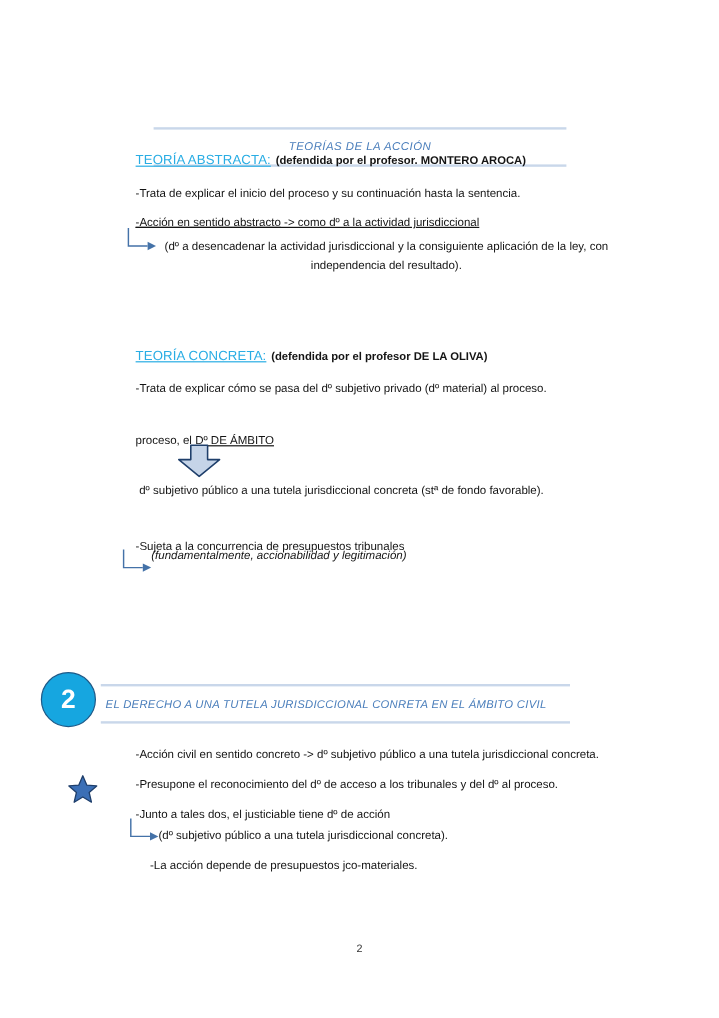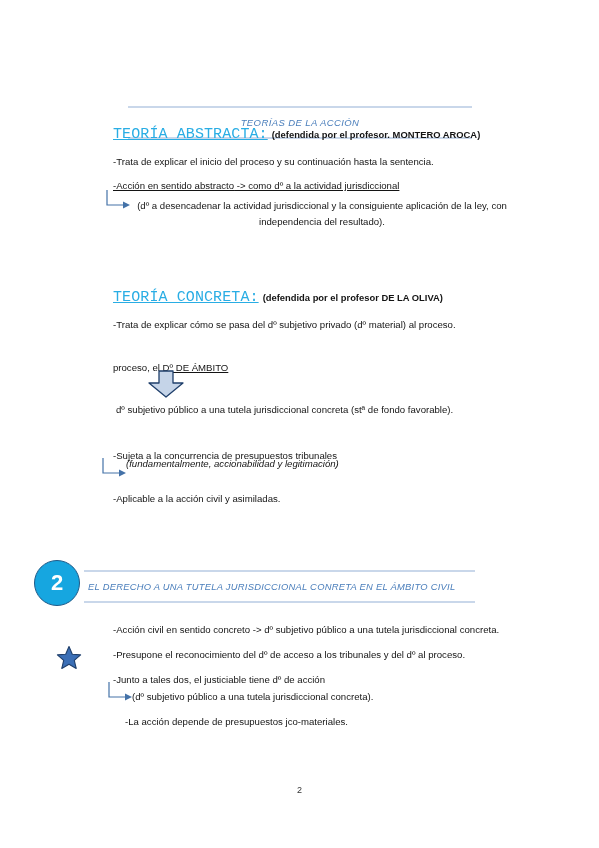--- a/index.html
+++ b/index.html
@@ -61,25 +61,24 @@
     text-align: center;
   }
   .u { text-decoration: underline; }
 
   
   .sec-title {
     position: absolute;
     white-space: nowrap;
   }
   .sec-title .big {
-    font-size: 15px;
+    font-size: 11px;
     color: #29ade4;
     text-decoration: underline;
     letter-spacing: .1px;
-    font-family: Liberation Mono, monospace;
   }
   .sec-title .sub {
     font-size: 9.4px;
     color: #141414;
     font-weight: bold;
     letter-spacing: 0;
   }
 
   
   .elbow {
@@ -196,21 +195,20 @@
 
   <div class="elbow" style="left:102px; top:458px;">
     <svg width="26" height="22" viewBox="0 0 26 22">
       <path d="M1 0 L1 15 L17 15" fill="none" stroke="#4472a8" stroke-width="1.2"></path>
       <path d="M17 11.5 L24 15 L17 18.5 Z" fill="#4472a8"></path>
     </svg>
   </div>
 
   <div class="line" style="left:126px; top:457px;font-style:italic;">(fundamentalmente, accionabilidad y legitimación)</div>
 
-  <div class="line" style="left:113px; top:492px;">-Aplicable a la acción civil y asimiladas.</div>
 
   <div class="num-badge" style="left:34px; top:560px;">
     <span>2</span>
   </div>
 
   <div class="sec2-head">
     <div class="rule"></div>
     <div class="sec2-head-title">EL DERECHO A UNA TUTELA JURISDICCIONAL CONRETA EN EL ÁMBITO CIVIL</div>
     <div class="rule"></div>
   </div>

